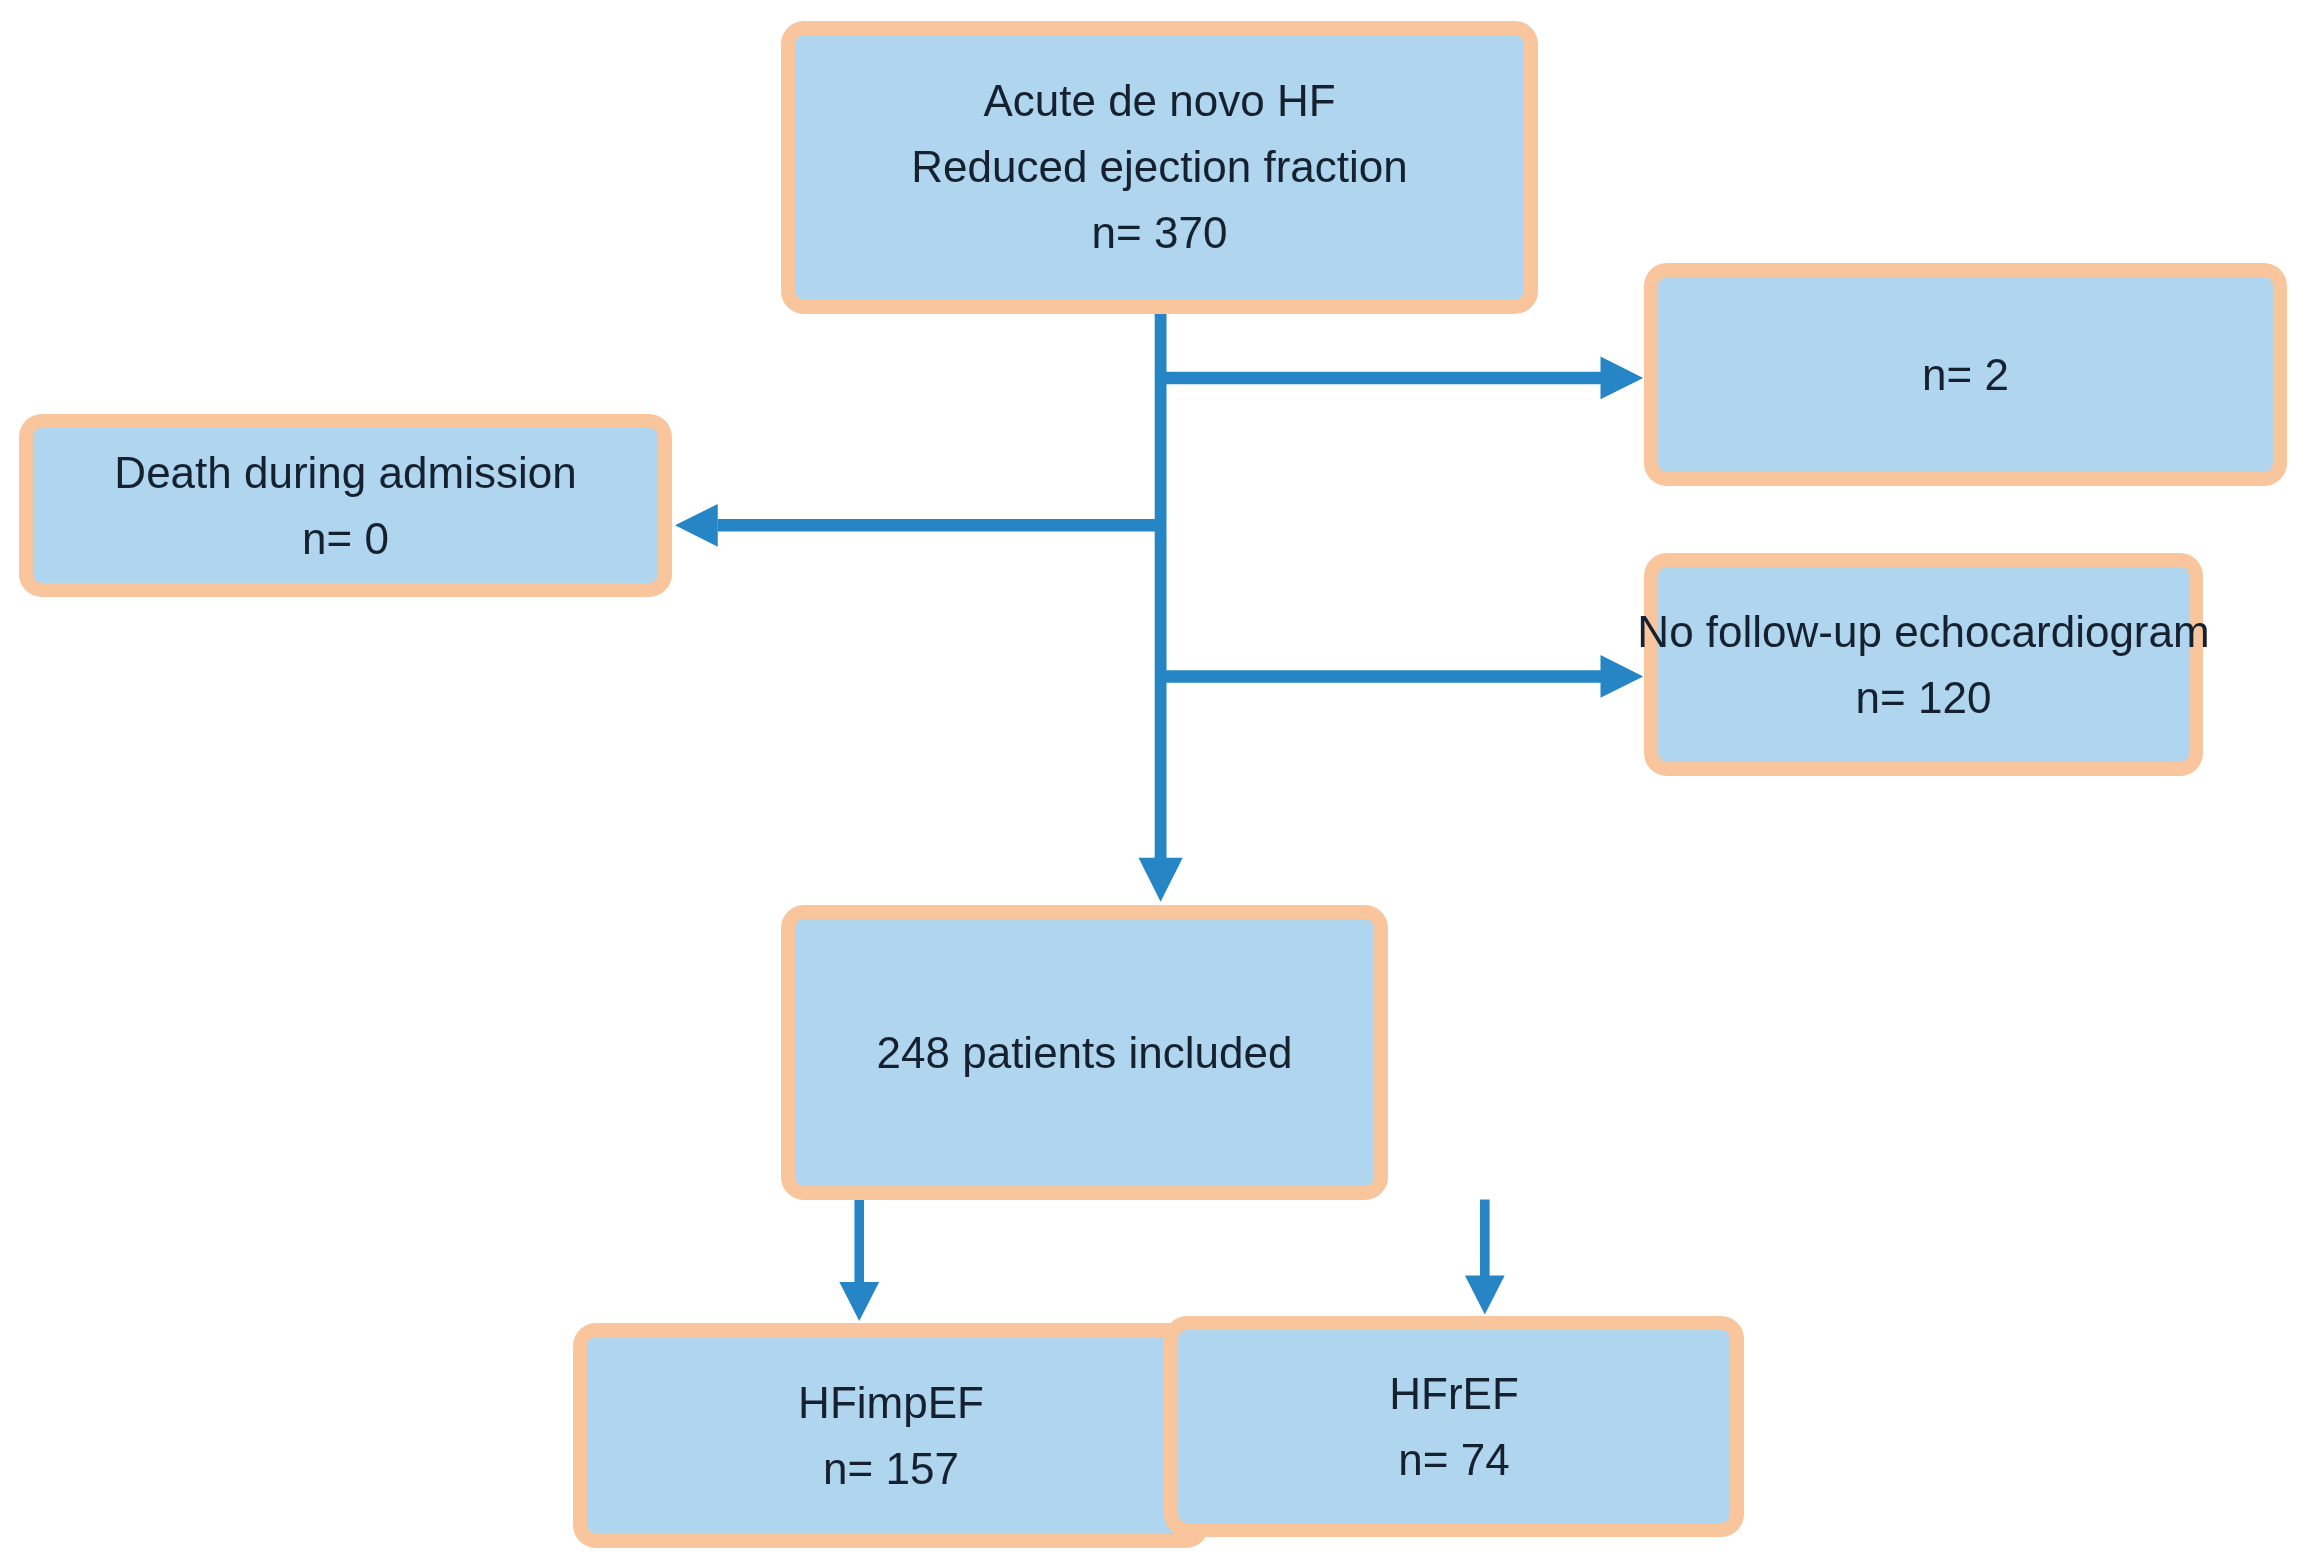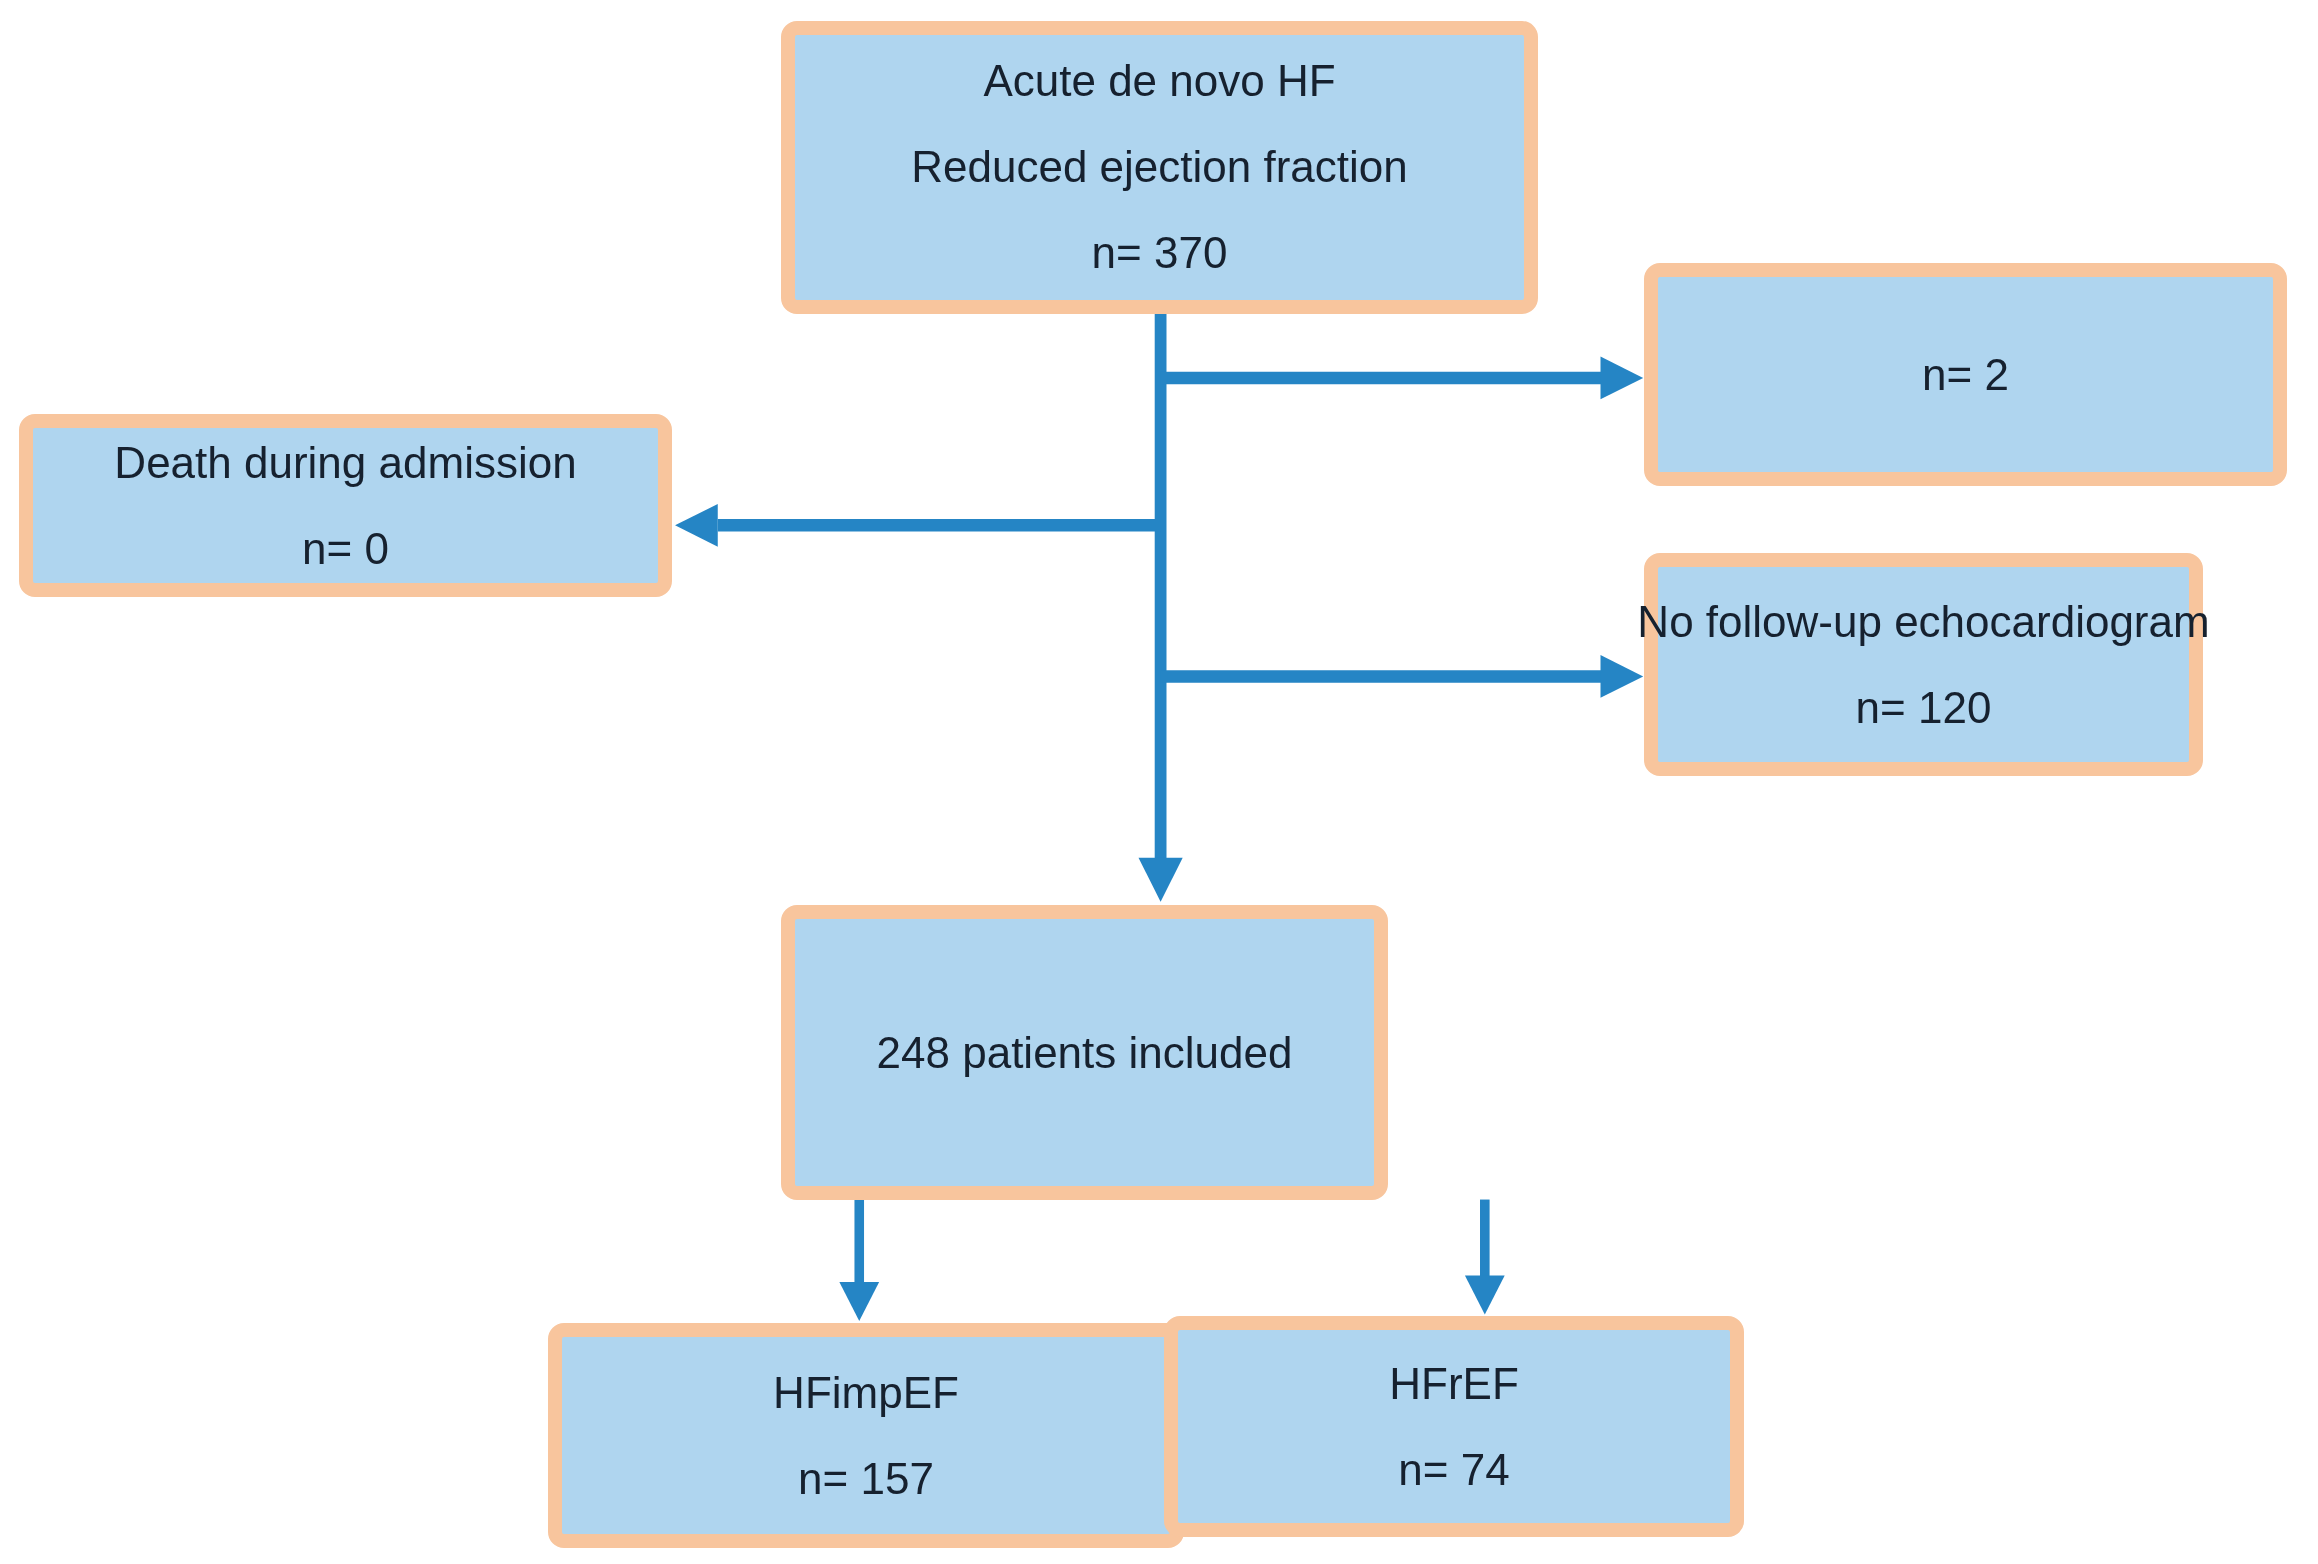--- a/index.html
+++ b/index.html
@@ -24,27 +24,26 @@
     width:2319px;height:1565px;
     pointer-events:none;
   }
   .arrows line{stroke:var(--arrow);}
   .arrows polygon{fill:var(--arrow);}
   .box{
     position:absolute;
     box-sizing:border-box;
     background:var(--box-fill);
     border:14.7px solid var(--box-border);
-    border-radius:16px;
+    border-radius:23px;
     display:flex;
     flex-direction:column;
     align-items:center;
     justify-content:center;
     text-align:center;
-    gap:20px;
   }
   .line{
     font-size:44px;
     line-height:1.5;
     color:var(--text);
     white-space:nowrap;
   }
 </style>
 </head>
 <body>
@@ -101,21 +100,21 @@
 
   <div class="box" style="left:1644px;top:553px;width:559px;height:223px">
     <div class="line">No follow-up echocardiogram</div>
     <div class="line">n= 120</div>
   </div>
 
   <div class="box" style="left:781px;top:905px;width:607px;height:295px">
     <div class="line">248 patients included</div>
   </div>
 
-  <div class="box" style="left:548px;top:1323px;width:636px;height:225px">
+  <div class="box" style="left:573px;top:1323px;width:636px;height:225px">
     <div class="line">HFimpEF</div>
     <div class="line">n= 157</div>
   </div>
 
   <div class="box" style="left:1164px;top:1316px;width:580px;height:221px">
     <div class="line">HFrEF</div>
     <div class="line">n= 74</div>
   </div>
 
 </div>

